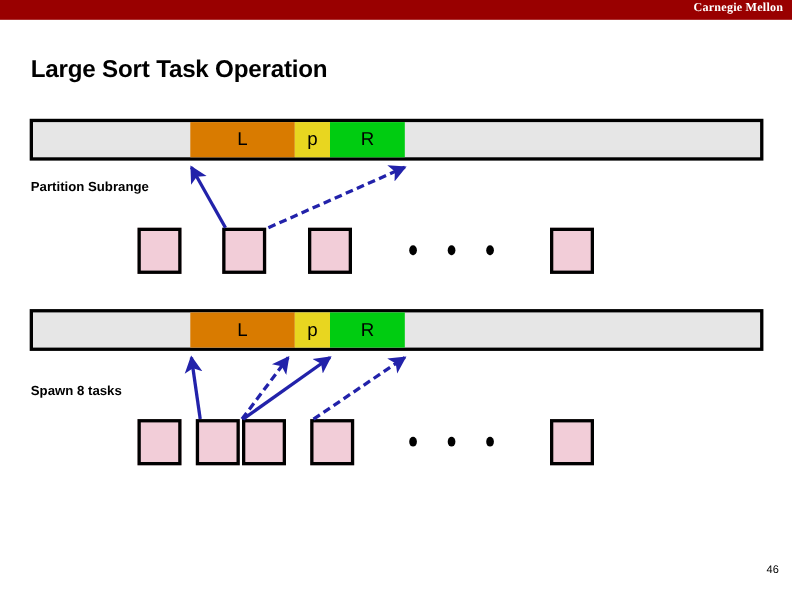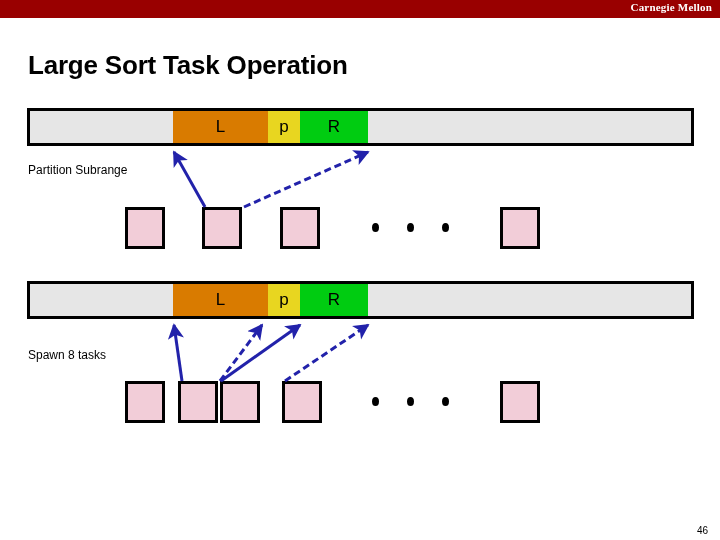--- a/index.html
+++ b/index.html
@@ -36,21 +36,21 @@
     font-weight: bold;
     font-size: 11px;
     color: #ffffff;
     letter-spacing: 0.2px;
   }
 
   .slide-title {
     position: absolute;
     left: 28px;
     top: 50px;
-    font-size: 26px;
+    font-size: 22px;
     font-weight: bold;
     color: #000000;
     letter-spacing: -0.2px;
   }
 
   
   .range-bar {
     position: absolute;
     left: 27px;
     width: 667px;
@@ -76,21 +76,21 @@
   }
   .seg-l { left: 143px; width: 95px; background: #D97B00; }
   .seg-p { left: 238px; width: 32px; background: #E8D620; }
   .seg-r { left: 270px; width: 68px; background: #00CC11; }
 
   
   .side-label {
     position: absolute;
     left: 28px;
     font-size: 12px;
-    font-weight: normal;
+    font-weight: bold;
     color: #000000;
     white-space: nowrap;
   }
   .label-partition { top: 163px; }
   .label-spawn     { top: 348px; }
 
   
   .task-box {
     position: absolute;
     width: 40px;
@@ -116,21 +116,21 @@
     left: 0; top: 0;
     width: 720px;
     height: 540px;
     pointer-events: none;
   }
 
   
   .page-num {
     position: absolute;
     right: 12px;
-    bottom: 4px;
+    bottom: 16px;
     font-size: 10px;
     color: #000000;
   }
 </style>
 </head>
 <body>
 
 <div id="slide">
 
   <div class="brand-bar"></div>

